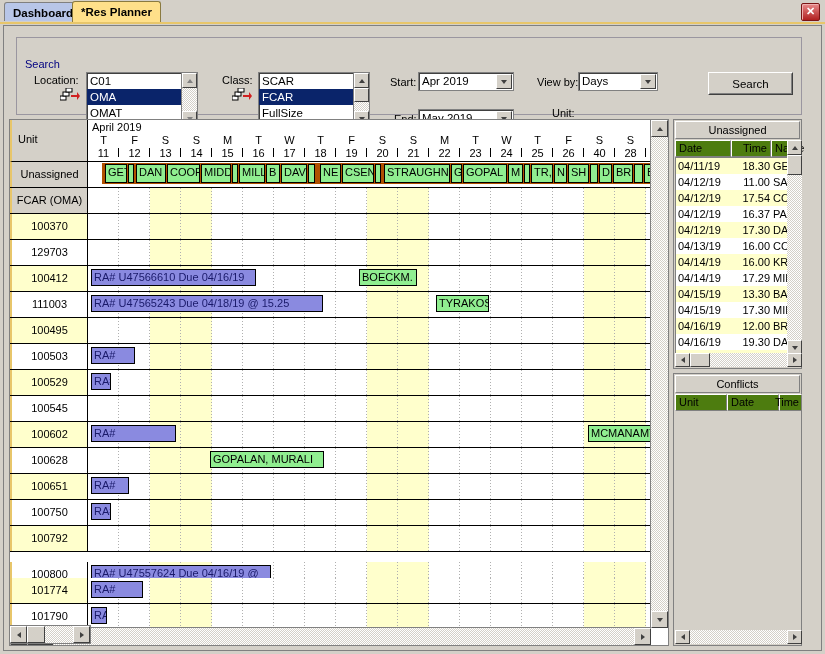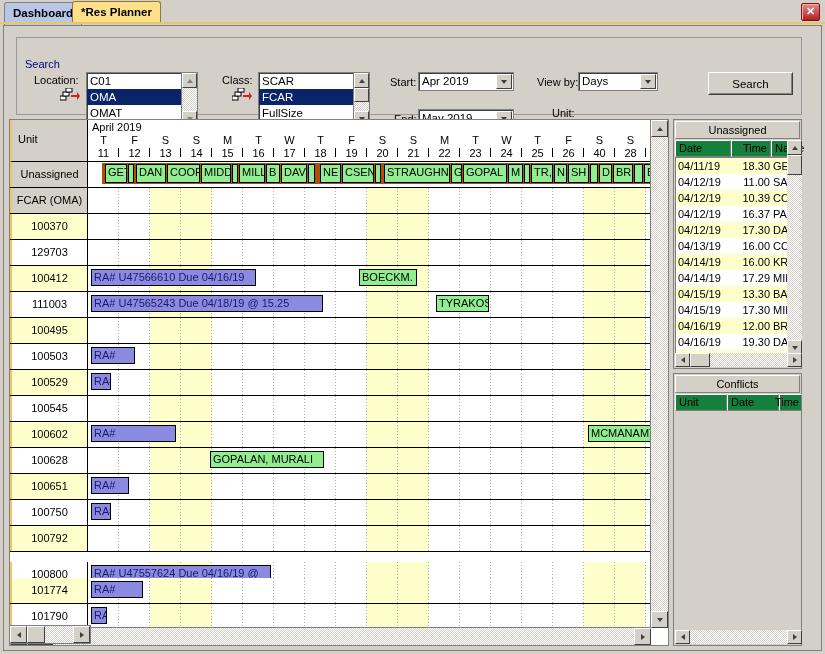--- a/index.html
+++ b/index.html
@@ -8,21 +8,21 @@
     font-family:"Liberation Sans",sans-serif;
     font-size:11px;
     background:#d4d0c8;
     -webkit-font-smoothing:none;
   }
   #app{position:relative;width:825px;height:654px;background:#d4d0c8;box-sizing:border-box;}
 
   
   .tabstrip{position:absolute;left:0;top:0;width:825px;height:24px;background:#d4d0c8;}
   .tab{
-    position:absolute;top:2px;height:36px;line-height:20px;padding:0 8px;
+    position:absolute;top:2px;height:19px;line-height:20px;padding:0 8px;
     font-size:11.5px;font-weight:bold;color:#000;
     border:1px solid #808080;border-bottom:none;
     border-radius:3px 3px 0 0;box-sizing:border-box;
   }
   .tab.inactive{left:4px;background:#b8c6e8;color:#000;}
   .tab.active{left:72px;background:#ffe08a;top:1px;height:21px;line-height:21px;z-index:3;border-color:#8a7a40;}
   .tabline{position:absolute;left:0;top:22px;width:825px;height:2px;background:#e8c66a;}
 
   .closebtn{
     position:absolute;right:5px;top:3px;width:17px;height:16px;
@@ -155,21 +155,21 @@
   .hthumb{position:absolute;top:0;height:17px;background:#d4d0c8;
     border:1px solid #fff;border-right-color:#404040;border-bottom-color:#404040;box-sizing:border-box;}
 
   
   .sidepanel{position:absolute;background:#d4d0c8;border:1px solid #808080;box-sizing:border-box;}
   .paneltitle{
     position:absolute;left:1px;top:1px;right:1px;height:18px;background:#d4d0c8;
     border:1px solid #fff;border-right-color:#808080;border-bottom-color:#808080;
     box-sizing:border-box;text-align:center;line-height:16px;font-size:11px;color:#000;
   }
-  .lvhdr{position:absolute;height:17px;background:#15803d;
+  .lvhdr{position:absolute;height:17px;background:#4d7c0f;
     border:1px solid #fff;border-right-color:#808080;border-bottom-color:#808080;
     box-sizing:border-box;font-size:11px;line-height:15px;color:#000;}
   .lvrow{position:absolute;height:16px;font-size:11px;line-height:16px;color:#000;white-space:nowrap;}
   .lvrow.alt{background:#ffffcc;}
   .lvcell{position:absolute;top:0;height:16px;overflow:hidden;}
 
   .listframe{position:absolute;background:#fff;border:1px solid #808080;box-sizing:border-box;overflow:hidden;}
 </style>
 </head>
 <body>
@@ -970,21 +970,21 @@
               <span class="lvcell" style="left: 56px; width: 38px; text-align: right;">18.30</span>
               <span class="lvcell" style="left: 97px; width: 34px;">GETZ</span>
             </div>
             <div class="lvrow" style="left: 0px; top: 16px; width: 113px;">
               <span class="lvcell" style="left: 2px;">04/12/19</span>
               <span class="lvcell" style="left: 56px; width: 38px; text-align: right;">11.00</span>
               <span class="lvcell" style="left: 97px; width: 34px;">SADHA</span>
             </div>
             <div class="lvrow alt" style="left: 0px; top: 32px; width: 113px;">
               <span class="lvcell" style="left: 2px;">04/12/19</span>
-              <span class="lvcell" style="left: 56px; width: 38px; text-align: right;">10.39</span>
+              <span class="lvcell" style="left: 56px; width: 38px; text-align: right;">17.54</span>
               <span class="lvcell" style="left: 97px; width: 34px;">CONRI</span>
             </div>
             <div class="lvrow" style="left: 0px; top: 48px; width: 113px;">
               <span class="lvcell" style="left: 2px;">04/12/19</span>
               <span class="lvcell" style="left: 56px; width: 38px; text-align: right;">16.37</span>
               <span class="lvcell" style="left: 97px; width: 34px;">PACHE</span>
             </div>
             <div class="lvrow alt" style="left: 0px; top: 64px; width: 113px;">
               <span class="lvcell" style="left: 2px;">04/12/19</span>
               <span class="lvcell" style="left: 56px; width: 38px; text-align: right;">17.30</span>

